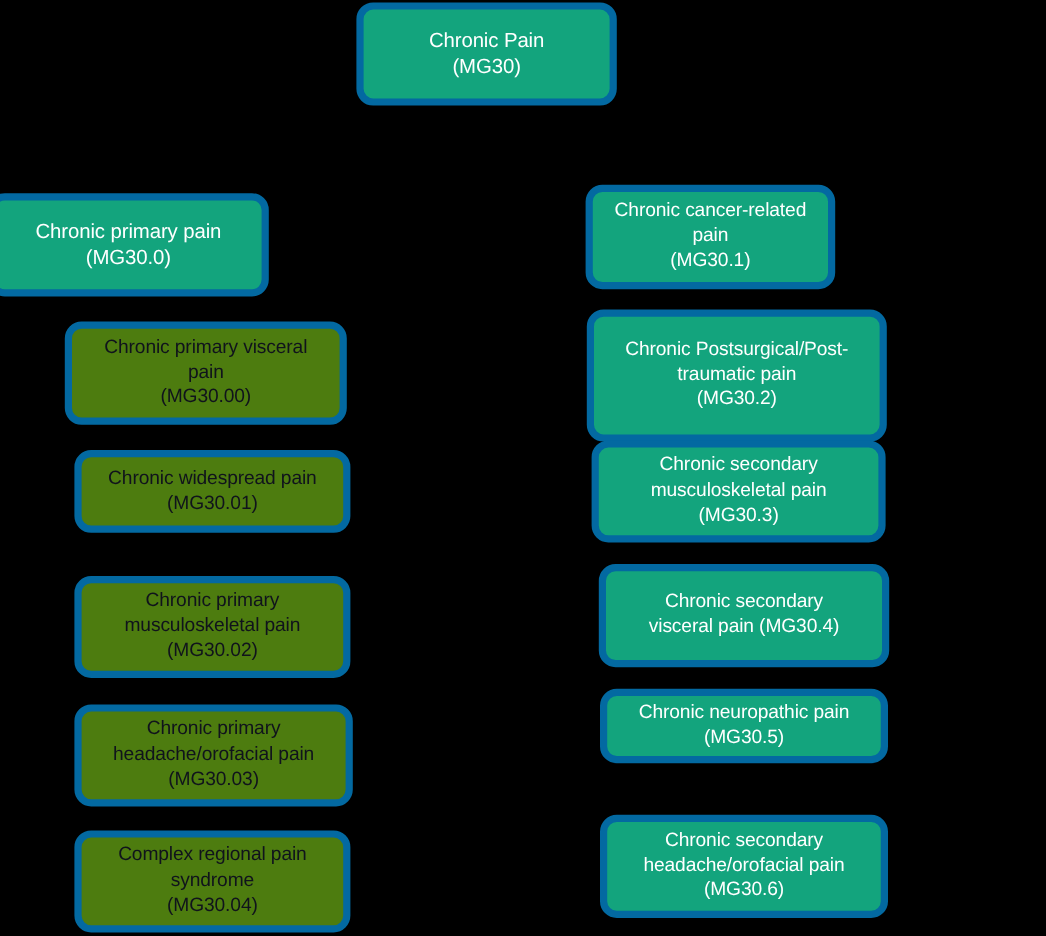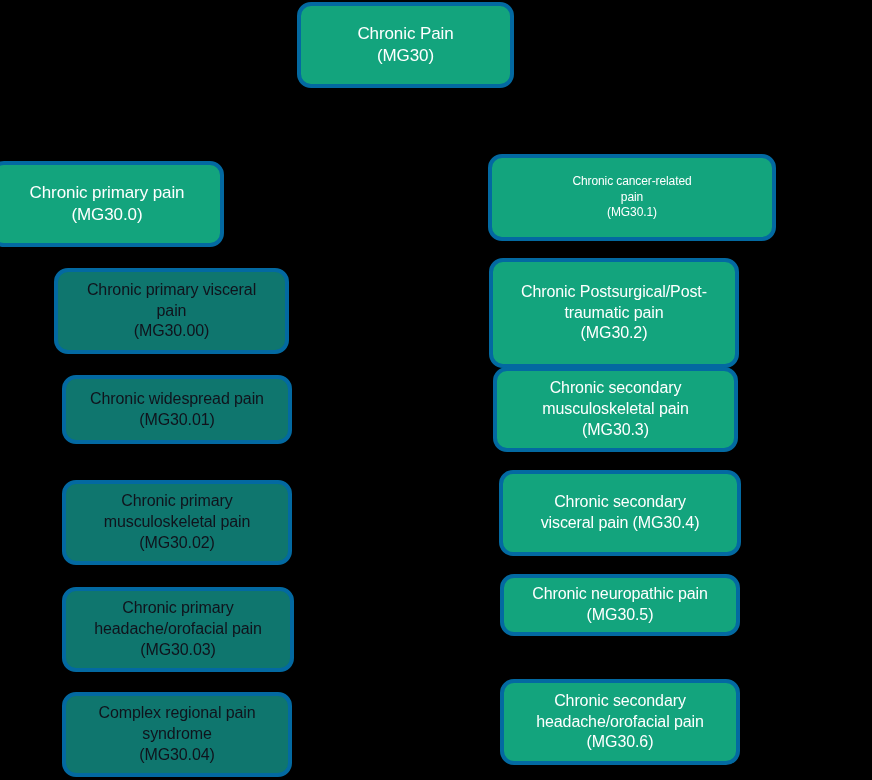--- a/index.html
+++ b/index.html
@@ -17,33 +17,33 @@
     font-family: "Liberation Sans", sans-serif;
   }
   .node {
     position: absolute;
     box-sizing: border-box;
     display: flex;
     align-items: center;
     justify-content: center;
     text-align: center;
     border-radius: 14px;
-    border: 4px solid #0369a1;
+    border: 6px solid #0369a1;
     padding: 4px 10px;
     line-height: 1.30;
     white-space: pre-line;
     letter-spacing: -0.1px;
     -webkit-font-smoothing: antialiased;
   }
   .node.primary {
     background: #13a47d;
     color: #ffffff;
   }
   .node.secondary {
-    background: #0f766e;
+    background: #4d7c0f;
     color: #10131c;
   }
   .node .label {
     display: block;
     width: 100%;
     white-space: pre-line;
   }
 </style>
 </head>
 <body>
@@ -60,21 +60,21 @@
 (MG30.01)</span></div>
     <div class="node secondary" style="left: 62px; top: 480px; width: 230px; height: 85px; font-size: 16px;"><span class="label">Chronic primary
 musculoskeletal pain
 (MG30.02)</span></div>
     <div class="node secondary" style="left: 62px; top: 587px; width: 232px; height: 85px; font-size: 16px;"><span class="label">Chronic primary
 headache/orofacial pain
 (MG30.03)</span></div>
     <div class="node secondary" style="left: 62px; top: 692px; width: 230px; height: 85px; font-size: 16px;"><span class="label">Complex regional pain
 syndrome
 (MG30.04)</span></div>
-    <div class="node primary" style="left: 488px; top: 154px; width: 288px; height: 87px; font-size: 12px;"><span class="label">Chronic cancer-related
+    <div class="node primary" style="left: 488px; top: 154px; width: 208px; height: 87px; font-size: 16px;"><span class="label">Chronic cancer-related
 pain
 (MG30.1)</span></div>
     <div class="node primary" style="left: 489px; top: 258px; width: 250px; height: 110px; font-size: 16px;"><span class="label">Chronic Postsurgical/Post-
 traumatic pain
 (MG30.2)</span></div>
     <div class="node primary" style="left: 493px; top: 367px; width: 245px; height: 85px; font-size: 16px;"><span class="label">Chronic secondary
 musculoskeletal pain
 (MG30.3)</span></div>
     <div class="node primary" style="left: 499px; top: 470px; width: 242px; height: 86px; font-size: 16px;"><span class="label">Chronic secondary
 visceral pain (MG30.4)</span></div>

